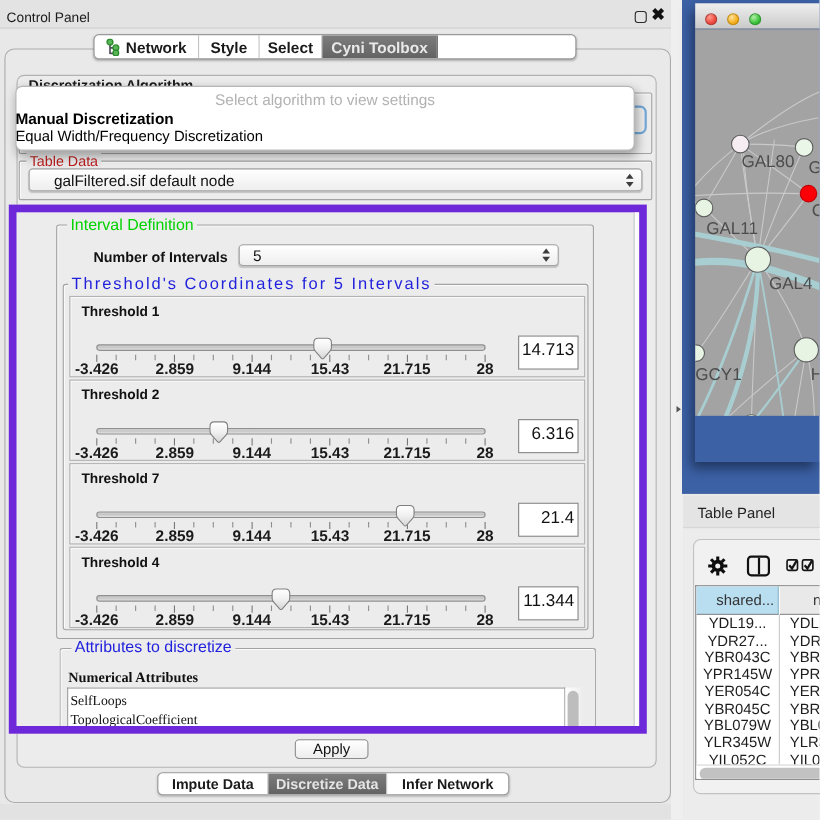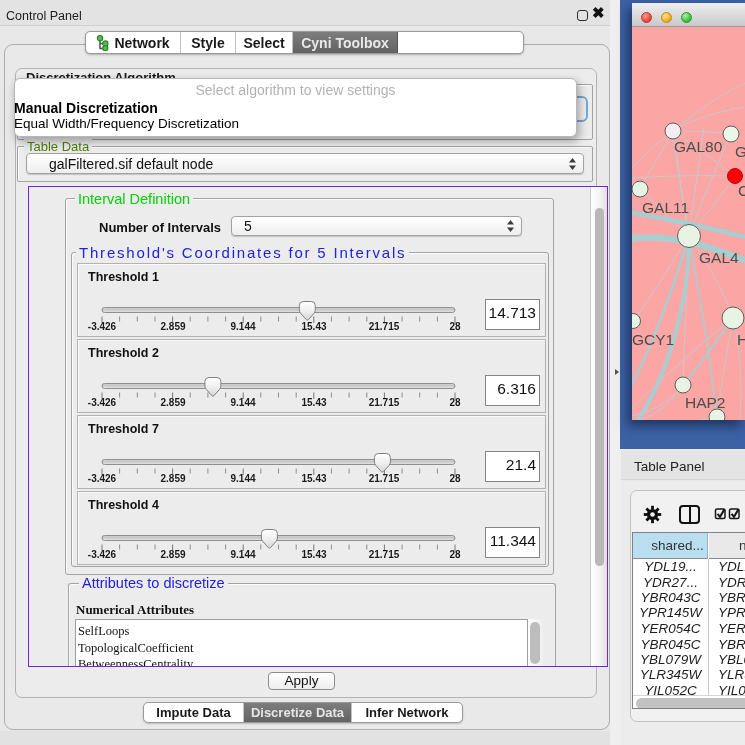--- a/index.html
+++ b/index.html
@@ -31,37 +31,37 @@
 .combo .ar{position:absolute;right:6px;top:0;height:100%;display:flex;flex-direction:column;justify-content:center;color:#333;}
 .arrowsvg{display:block;}
 
 
 #popup{position:absolute;left:14px;top:78px;width:563px;height:59px;background:#ffffff;border:1px solid #b7b7b7;border-radius:6px;box-shadow:2px 4px 10px rgba(0,0,0,0.35);z-index:30;}
 #popup .hint{position:absolute;left:0;right:0;top:3px;text-align:center;color:#b2b2b2;font-size:14px;}
 #popup .it1{position:absolute;left:-1px;top:21px;font-size:14px;font-weight:bold;color:#000;}
 #popup .it2{position:absolute;left:-1px;top:37px;font-size:13.5px;color:#000;}
 
 
-#scrollpane{position:absolute;left:28px;top:186px;width:580px;height:481px;background:#ececec;border:1px solid #6d28d9;overflow:hidden;}
+#scrollpane{position:absolute;left:8px;top:186px;width:580px;height:481px;background:#ececec;border:7px solid #6d28d9;overflow:hidden;}
 #vtrack{position:absolute;left:561px;top:0px;width:18px;height:479px;background:linear-gradient(90deg,#ffffff,#f2f2f2 55%,#dcdcdc);border-left:1px solid #c9c9c9;}
 #vthumb{position:absolute;left:566px;top:21px;width:9px;height:358px;background:#b8b8b8;border-radius:4.5px;}
 
 
 #g-interval{left:36px;top:11px;width:489px;height:377px;}
 #g-interval>.gtitle{left:9px;top:-8px;color:#00d200;font-size:14.5px;}
 #noi-label{position:absolute;left:70px;top:33px;font-size:13px;font-weight:bold;color:#111;}
 #noi-combo{left:202px;top:29px;width:291px;height:20px;}
 #g-thresh{left:42px;top:65px;width:478px;height:315px;}
 #g-thresh>.gtitle{left:4px;top:-9px;color:#2222dd;font-size:15px;letter-spacing:1.8px;}
 
 .tpanel{position:absolute;left:48px;width:469px;height:74px;background:#ececec;border:1px solid #b2b2b2;box-shadow:inset 1px 1px 0 #fafafa;}
 .tname{position:absolute;left:10px;top:6px;font-size:12.5px;font-weight:bold;color:#111;}
 .sld{position:absolute;left:18px;top:36px;}
 .tlabs{position:absolute;left:0;top:57px;width:100%;height:14px;}
-.tklb{position:absolute;width:60px;text-align:center;font-size:10px;font-weight:bold;color:#1a1a1a;}
+.tklb{position:absolute;width:60px;text-align:center;font-size:14px;font-weight:bold;color:#1a1a1a;}
 .tval{position:absolute;left:407px;top:35px;width:55px;height:31px;background:#fff;border:1px solid #848484;font-size:15.5px;color:#111;text-align:right;line-height:26px;padding-right:3px;}
 
 #g-attr{left:39px;top:396px;width:488px;height:120px;border-bottom:none;border-bottom-left-radius:0;border-bottom-right-radius:0;}
 #g-attr>.gtitle{left:10px;top:-9px;color:#2222dd;font-size:14.5px;}
 #numattr{position:absolute;left:8px;top:19px;font-size:13px;font-weight:bold;color:#111;}
 #attrlist{position:absolute;left:7px;top:36px;width:453px;height:88px;background:#fff;border:1px solid #9d9d9d;border-bottom:none;font-size:12.5px;color:#111;}
 #attrlist .li{position:absolute;left:2px;}
 #alscroll{position:absolute;left:460px;top:36px;width:15px;height:88px;background:linear-gradient(90deg,#fff,#eee);}
 #althumb{position:absolute;left:462px;top:39px;width:10px;height:42px;background:#bdbdbd;border-radius:5px;}
 
@@ -74,31 +74,31 @@
 #bottabs .sel{background:linear-gradient(#7d7d7d,#636363);color:#e5e5e5;}
 #bottomstrip{position:absolute;left:0;top:731px;width:620px;height:14px;background:#e2e2e2;}
 #rightlane{position:absolute;left:610px;top:0;width:11px;height:745px;background:#efefef;}
 #divarrow{position:absolute;left:615px;top:369px;width:0;height:0;border-top:3px solid transparent;border-bottom:3px solid transparent;border-left:4px solid #555;}
 
 
 #bluebg{position:absolute;left:620px;top:0;width:125px;height:449px;background:#3c61a5;}
 #netwin{position:absolute;left:632px;top:3px;width:113px;height:417px;box-shadow:-4px 6px 10px rgba(10,20,40,0.55);}
 #nettitle{position:absolute;left:0;top:0;width:113px;height:24px;background:linear-gradient(#efefef,#c9c9c9);border-bottom:1px solid #9a9a9a;}
 .tl{position:absolute;top:9px;width:11px;height:11px;border-radius:50%;}
-#netcanvas{position:absolute;left:0;top:24px;width:113px;height:393px;background:#fca5a5;overflow:hidden;}
+#netcanvas{position:absolute;left:0;top:24px;width:113px;height:351px;background:#a3a3a3;overflow:hidden;}
 
 #tpbar{position:absolute;left:621px;top:451px;width:124px;height:29px;background:#e4e4e4;border-bottom:1px solid #d6d6d6;}
 #tpbar .t{position:absolute;left:13px;top:8px;font-size:13.5px;color:#222;}
 #tpbelow{position:absolute;left:621px;top:481px;width:124px;height:264px;background:#ececec;}
 #tpanel2{position:absolute;left:630px;top:490px;width:130px;height:232px;background:#f1f1f1;border:1px solid #c2c2c2;border-radius:7px;}
 
 #ttable{position:absolute;left:632px;top:532px;width:113px;height:177px;background:#fff;border:1px solid #818181;border-right:none;overflow:hidden;}
 #thead1{position:absolute;left:0;top:0;width:75px;height:26px;background:#b9def0;border-right:1px solid #8fb6c9;border-bottom:1px solid #8a8a8a;font-size:13.5px;color:#333;text-align:center;text-indent:15px;line-height:26px;}
 #thead2{position:absolute;left:76px;top:0;width:37px;height:26px;background:#e9e9e9;border-bottom:1px solid #8a8a8a;font-size:13.5px;color:#333;line-height:26px;}
-.trow{position:absolute;left:0;width:113px;height:16px;font-size:13.5px;color:#1d1d1d;font-style:italic;}
+.trow{position:absolute;left:0;width:113px;height:16px;font-size:13.5px;color:#1d1d1d;}
 .trow .c1{position:absolute;left:0;width:75px;text-align:center;}
 .trow .c2{position:absolute;left:85px;}
 #coldiv{position:absolute;left:75px;top:26px;width:1px;height:136px;background:#c9c9c9;}
 #hsb{position:absolute;left:0px;top:162px;width:113px;height:15px;background:#fff;border-top:1px solid #d5d5d5;}
 #hsthumb{position:absolute;left:3px;top:2px;width:118px;height:11px;background:#c2c2c2;border-radius:5.5px;}
 </style></head>
 <body>
 <div id="stage">
   <svg width="0" height="0">
       <defs>
@@ -133,21 +133,21 @@
     <div class="seg" style="width:55px">Style</div>
     <div class="seg" style="width:57px">Select</div>
     <div class="seg sel" style="width:105px">Cyni Toolbox</div>
   </div>
 
   <div class="group" id="g-disc" style="left:17px;top:84px;width:576px;height:56px;border-radius:2px"></div>
   <div id="focuscombo"></div>
   <div id="discalg-label">Discretization Algorithm</div>
 
   <div class="group" style="left:17px;top:146px;width:576px;height:36px;border-radius:2px"></div>
-  <div class="gtitle" style="left:24px;top:139px;font-size:13px;color:#4d7c0f;background:#e9e9e9;">Table Data</div>
+  <div class="gtitle" style="left:24px;top:139px;font-size:13px;color:#b91c1c;background:#e9e9e9;">Table Data</div>
   <div class="combo" style="left:26px;top:153px;width:558px;height:21px;line-height:20px;"><span style="margin-left:22px">galFiltered.sif default node</span>
     <span class="ar">
         <svg class="arrowsvg" width="9" height="14" viewBox="0 0 9 14">
           <path d="M4.5 1 L8 5.5 L1 5.5 Z" fill="#3c3c3c"></path>
           <path d="M4.5 13 L1 8.5 L8 8.5 Z" fill="#3c3c3c"></path>
         </svg>
       </span>
   </div>
 
   <div id="scrollpane">

